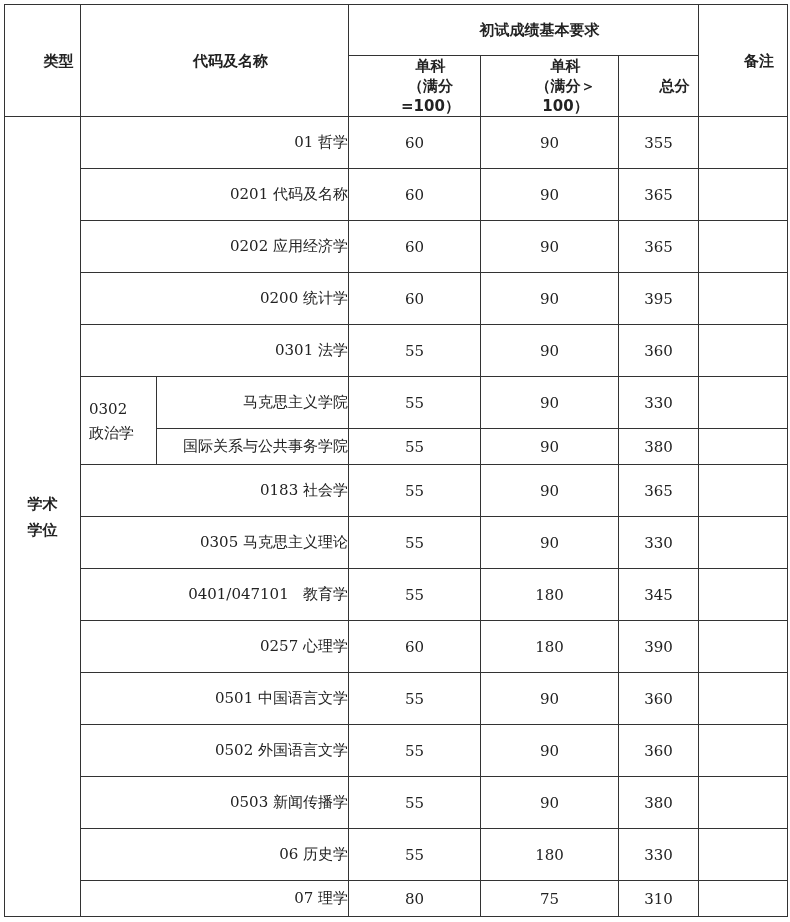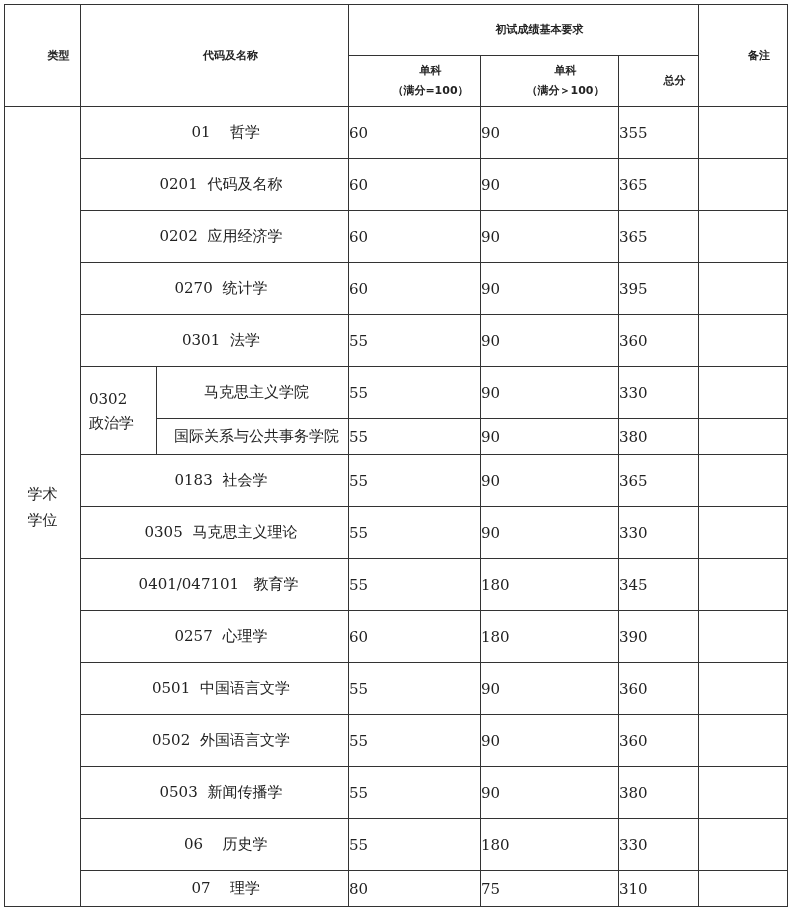--- a/index.html
+++ b/index.html
@@ -10,31 +10,31 @@
     width:783px; table-layout:fixed;
   }
   table.score td, table.score th {
     border:1.5px solid #333;
     padding:0;
     font-size:15px;
   }
   table.score th {
     font-family:"DejaVu Sans", sans-serif;
     font-weight:bold;
-    font-size:11px;
+    font-size:15px;
     text-align:center;
     vertical-align:middle;
     line-height:20px;
     padding-left:32px;
   }
-  .num { vertical-align:middle; }
-  .name { text-align:center; padding-left:8px !important; vertical-align:middle; white-space:nowrap; }
+  .num { text-align:center; vertical-align:middle; }
+  .name { text-align:right; padding-left:8px !important; vertical-align:middle; white-space:nowrap; }
   .name .code { display:inline-block; min-width:48px; }
   .sub { font-size:13.5px;font-family:Liberation Serif, serif; }
-  .type-cell { text-align:center; vertical-align:middle; line-height:26px; }
+  .type-cell { text-align:center; vertical-align:middle; line-height:26px;font-weight:bold; }
   .group-cell { vertical-align:middle; padding-left:8px !important; line-height:24px;margin-top:24px; }
 </style>
 </head>
 <body>
 
 <table class="score">
   <colgroup>
     <col style="width:76px">
     <col style="width:76px">
     <col style="width:192px">
@@ -82,21 +82,21 @@
       <td></td>
     </tr>
     <tr style="height:52px">
       <td colspan="2" class="name"><span class="code">0202</span> <span>应用经济学</span></td>
       <td class="num">60</td>
       <td class="num">90</td>
       <td class="num">365</td>
       <td></td>
     </tr>
     <tr style="height:52px">
-      <td colspan="2" class="name"><span class="code">0270</span> <span>统计学</span></td>
+      <td colspan="2" class="name"><span class="code">0200</span> <span>统计学</span></td>
       <td class="num">60</td>
       <td class="num">90</td>
       <td class="num">395</td>
       <td></td>
     </tr>
     <tr style="height:52px">
       <td colspan="2" class="name"><span class="code">0301</span> <span>法学</span></td>
       <td class="num">55</td>
       <td class="num">90</td>
       <td class="num">360</td>

